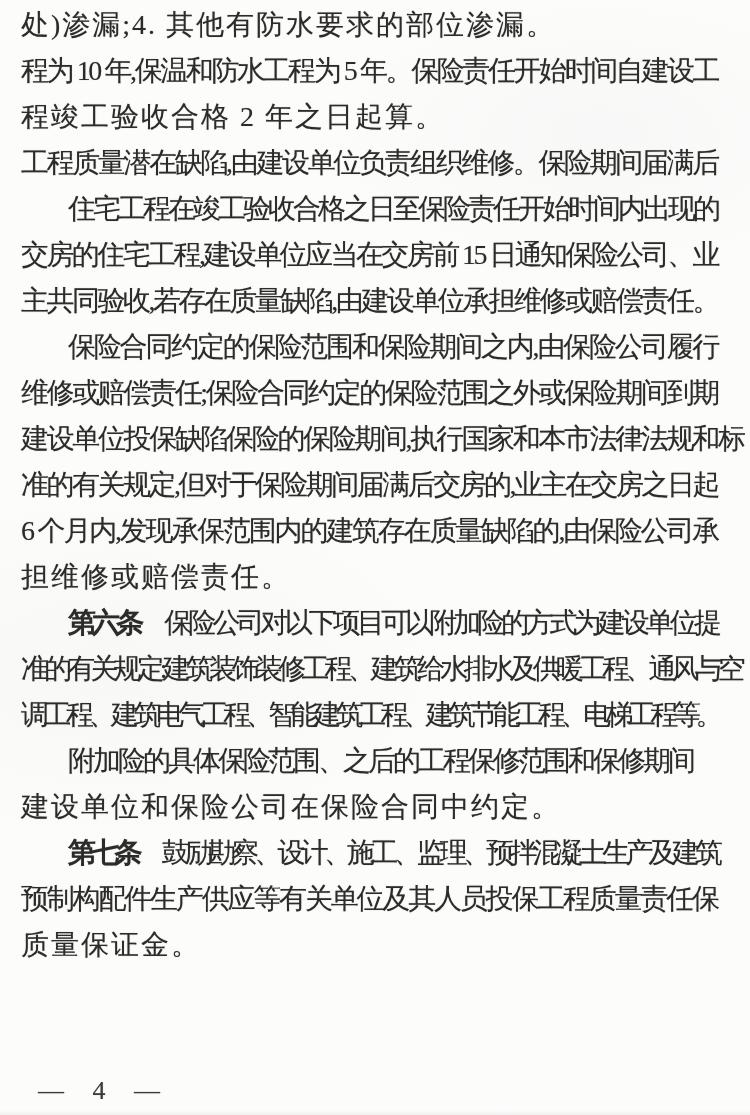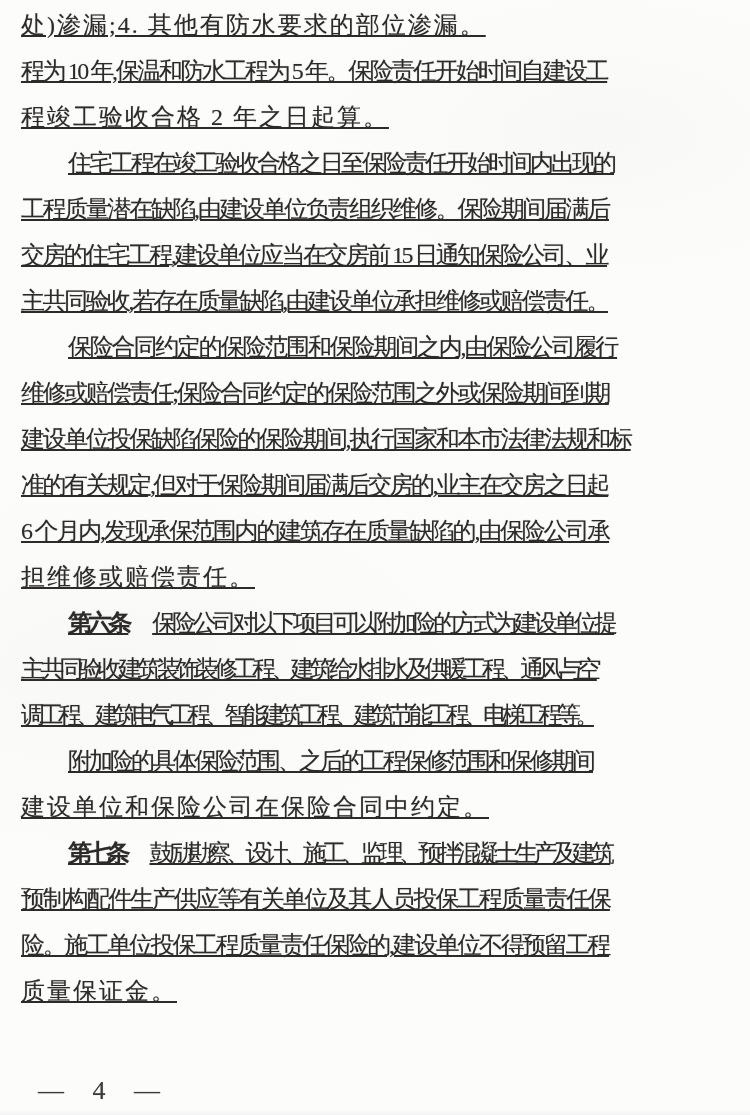--- a/index.html
+++ b/index.html
@@ -20,27 +20,26 @@
     color: #2c2b29;
     overflow: hidden;
   }
   .body-text {
     position: absolute;
     left: 21px;
     top: 2px;
     width: 697px;
   }
   .line {
-    font-size: 24px;
+    font-size: 28px;
     height: 46px;
     line-height: 46px;
     letter-spacing: 2px;
     white-space: nowrap;
     text-shadow: 0 0 1px rgba(70,70,70,0.45);
-    text-decoration: underline;
   }
   .line.indent {
     text-indent: 47px;
   }
   .article-no {
     font-family: "Liberation Sans", "DejaVu Sans", sans-serif;
     font-weight: bold;
     letter-spacing: inherit;
   }
   .article-gap {
@@ -61,34 +60,33 @@
   }
 </style>
 </head>
 <body>
 
 <div class="page">
   <div class="body-text">
       <div class="line">处)渗漏;4. 其他有防水要求的部位渗漏。</div>
       <div class="line fill" style="letter-spacing: -2.42px;">程为 10 年,保温和防水工程为 5 年。保险责任开始时间自建设工</div>
       <div class="line">程竣工验收合格 2 年之日起算。</div>
+      <div class="line fill" style="letter-spacing: -2.36px;">工程质量潜在缺陷,由建设单位负责组织维修。保险期间届满后</div>
       <div class="line indent fill" style="letter-spacing: -3px;">住宅工程在竣工验收合格之日至保险责任开始时间内出现的</div>
-      <div class="line fill" style="letter-spacing: -2.36px;">工程质量潜在缺陷,由建设单位负责组织维修。保险期间届满后</div>
       <div class="line fill" style="letter-spacing: -2.58px;">交房的住宅工程,建设单位应当在交房前 15 日通知保险公司、业</div>
       <div class="line fill" style="letter-spacing: -2.52px;">主共同验收,若存在质量缺陷,由建设单位承担维修或赔偿责任。</div>
       <div class="line indent fill" style="letter-spacing: -2.19px;">保险合同约定的保险范围和保险期间之内,由保险公司履行</div>
       <div class="line fill" style="letter-spacing: -2.39px;">维修或赔偿责任;保险合同约定的保险范围之外或保险期间到期</div>
       <div class="line fill" style="letter-spacing: -2.36px;">建设单位投保缺陷保险的保险期间,执行国家和本市法律法规和标</div>
       <div class="line fill" style="letter-spacing: -2.52px;">准的有关规定,但对于保险期间届满后交房的,业主在交房之日起</div>
       <div class="line fill" style="letter-spacing: -2.2px;">6 个月内,发现承保范围内的建筑存在质量缺陷的,由保险公司承</div>
       <div class="line">担维修或赔偿责任。</div>
       <div class="line indent fill" style="letter-spacing: -3.92px;"><span class="article-no">第六条</span><span class="article-gap"></span>保险公司对以下项目可以附加险的方式为建设单位提</div>
-      <div class="line fill" style="letter-spacing: -4.87px;">主共同验收:建筑装饰装修工程、建筑给水排水及供暖工程、通风与空</div>
+      <div class="line fill" style="letter-spacing: -4.87px;">准的有关规定:建筑装饰装修工程、建筑给水排水及供暖工程、通风与空</div>
       <div class="line fill" style="letter-spacing: -5.52px;">调工程、建筑电气工程、智能建筑工程、建筑节能工程、电梯工程等。</div>
       <div class="line indent fill" style="letter-spacing: -3px;">附加险的具体保险范围、之后的工程保修范围和保修期间</div>
       <div class="line">建设单位和保险公司在保险合同中约定。</div>
       <div class="line indent fill" style="letter-spacing: -4.81px;"><span class="article-no">第七条</span><span class="article-gap"></span>鼓励勘察、设计、施工、监理、预拌混凝土生产及建筑</div>
       <div class="line fill" style="letter-spacing: -2.19px;">预制构配件生产供应等有关单位及其人员投保工程质量责任保</div>
-      <div class="line fill" style="letter-spacing: -2.36px;">险。施工单位投保工程质量责任保险的,建设单位不得预留工程</div>
       <div class="line">质量保证金。</div>
     </div>
   <div class="page-number">— 4 —</div>
 </div>
 
 </body></html>

